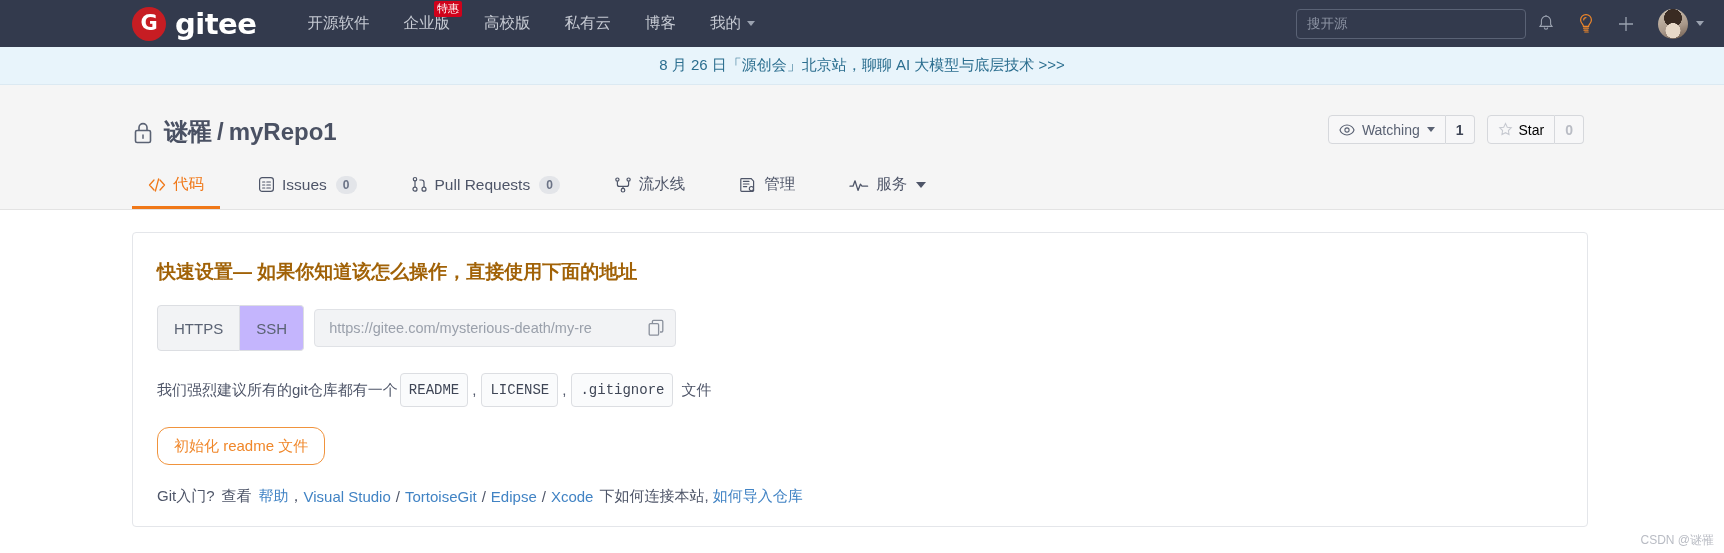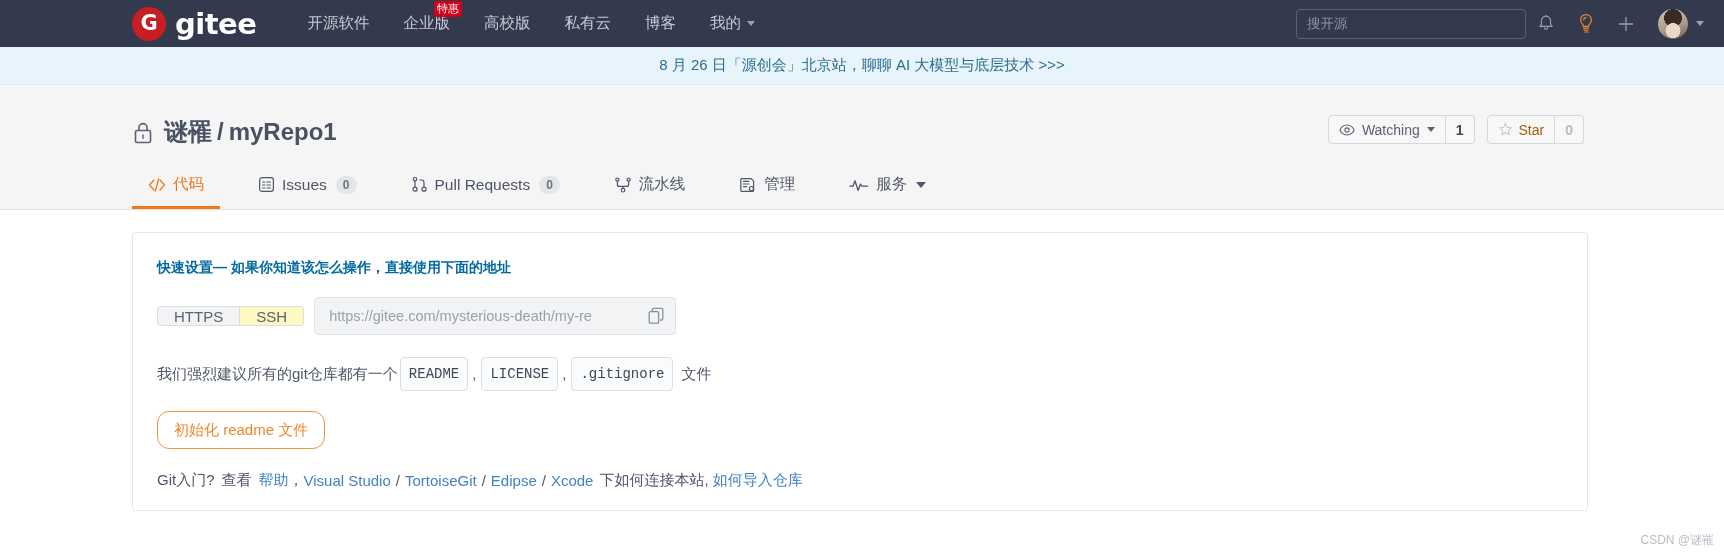--- a/index.html
+++ b/index.html
@@ -179,21 +179,21 @@
     color: #5a6273;
     font-size: 14px;
     display: flex;
     align-items: center;
     padding: 9px 10px;
     cursor: pointer;
     white-space: nowrap;
   }
   .btn-seg.left  { border-radius: 4px 0 0 4px; }
   .btn-seg.right { border-radius: 0 4px 4px 0; border-left: none; font-weight: bold; color: #3f4656; padding: 0 10px; }
-  .btn-seg.dim   { color: #a16207; }
+  .btn-seg.dim   { color: #000000; }
   .btn-seg.dim-count { color: #b9bcc4; font-weight: bold; }
   .btn-seg .caret-dark {
     width: 0; height: 0;
     border-left: 4.5px solid transparent;
     border-right: 4.5px solid transparent;
     border-top: 5px solid #5a6273;
     margin-left: 7px;
   }
 
   
@@ -233,41 +233,41 @@
   .main {
     padding: 22px 136px 0 132px;
   }
   .card {
     border: 1px solid #e4e6ea;
     border-radius: 4px;
     background: #fff;
     padding: 26px 24px 20px 24px;
   }
   .card-title {
-    font-size: 14px;
+    font-size: 19px;
     font-weight: bold;
-    color: #0369a1;
+    color: #a16207;
     margin: 0 0 20px 0;
   }
   .clone-row { display: flex; align-items: center; }
   .proto-group { display: flex; }
   .proto {
-    height: 20px;
+    height: 46px;
     min-width: 64px;
     border: 1px solid #dcdee2;
     display: flex;
     align-items: center;
     justify-content: center;
     font-size: 15px;
     color: #5a6273;
     cursor: pointer;
     padding: 0 16px;
   }
   .proto.first { border-radius: 4px 0 0 4px; background: #f2f3f5; }
-  .proto.last  { border-radius: 0 4px 4px 0; border-left: none; background: #fef9c3; }
+  .proto.last  { border-radius: 0 4px 4px 0; border-left: none; background: #c4b5fd; }
   .url-field {
     height: 38px;
     flex: none;
     width: 362px;
     margin-left: 10px;
     border: 1px solid #e0e2e6;
     border-radius: 4px;
     background: #f2f3f5;
     display: flex;
     align-items: center;

